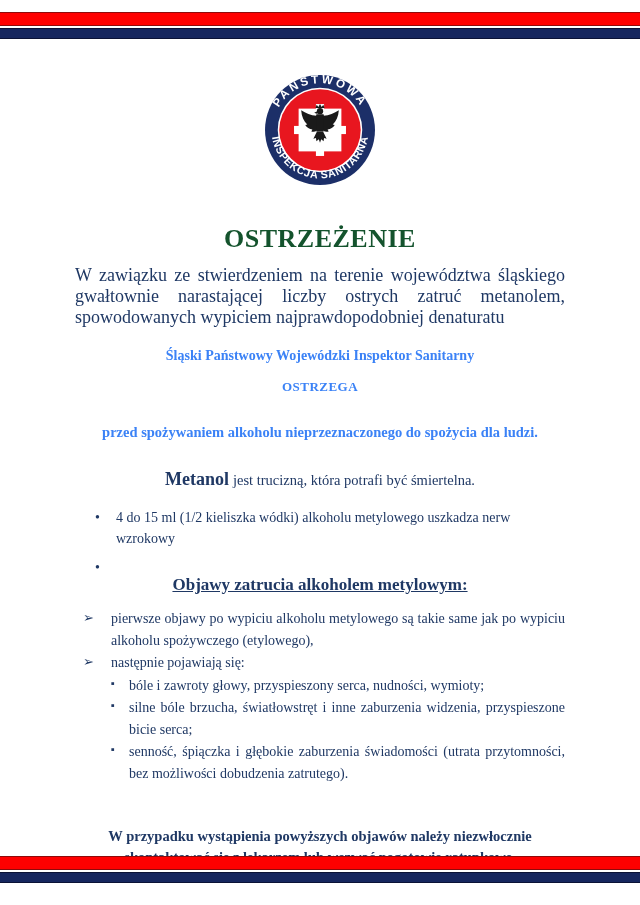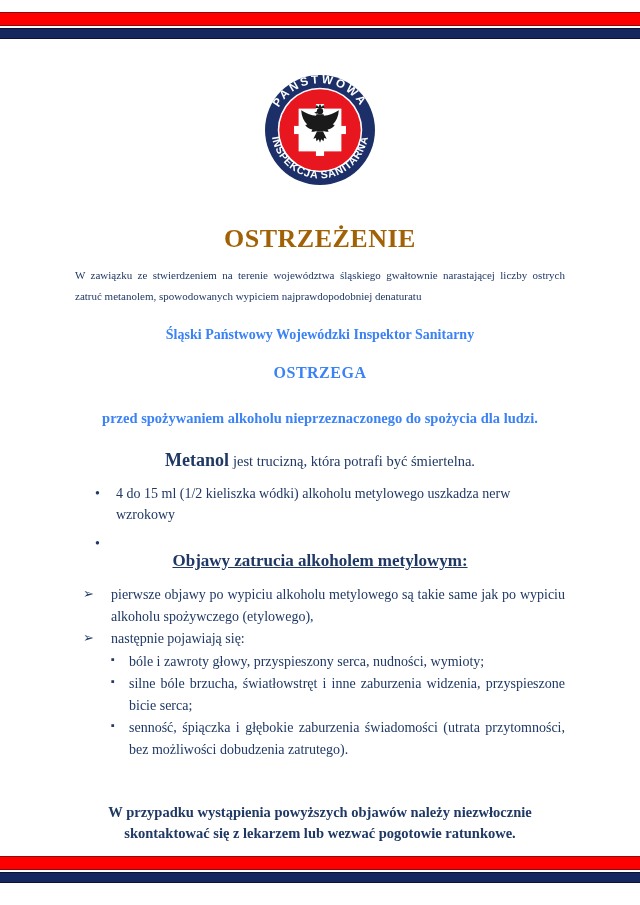--- a/index.html
+++ b/index.html
@@ -16,32 +16,32 @@
   .bar-navy{height:9px;background:#16265e;border-top:1px solid #0b1236;border-bottom:1px solid #0b1236;margin-top:2px;}
   
   .logo-wrap{position:absolute;top:74px;left:0;right:0;display:flex;justify-content:center;}
   .logo-wrap svg{display:block;}
   .logo-ring-text{font-family:"Liberation Sans", sans-serif;font-weight:bold;fill:#ffffff;}
   .logo-ring-text.top{font-size:11.5px;letter-spacing:2.5px;}
   .logo-ring-text.bottom{font-size:10.5px;letter-spacing:0.6px;}
   
   .content{position:absolute;top:224px;left:75px;width:490px;}
   .title{
-    text-align:center;font-size:26px;font-weight:bold;color:#a16207;
+    text-align:center;font-size:26px;font-weight:bold;color:#14532d;
     letter-spacing:0.5px;line-height:30px;margin:0;
   }
   .intro{
     margin:11px 0 0;text-align:justify;text-align-last:left;
-    font-size:11px;line-height:21px;
+    font-size:18px;line-height:21px;
   }
   .red-line{color:#3b82f6;font-weight:bold;text-align:center;}
   .authority{margin-top:19px;font-size:14px;line-height:18px;}
-  .warns{margin-top:17px;font-size:16px;line-height:24px;letter-spacing:0.5px;}
+  .warns{margin-top:10px;font-size:13px;line-height:24px;letter-spacing:0.5px;}
   .warning{margin-top:24px;font-size:14.5px;line-height:19px;}
-  .metanol-line{margin-top:23px;text-align:center;font-size:14.5px;line-height:18px;}
+  .metanol-line{margin-top:23px;text-align:center;font-size:14.5px;line-height:28px;}
   .metanol-line .lead{font-size:18px;font-weight:bold;margin-right:4px;}
   
   ul{list-style:none;margin:0;padding:0;}
   .dose-list{margin-top:13px;}
   .dose-list li{position:relative;padding-left:41px;margin-top:8px;font-size:14px;line-height:21px;}
   .dose-list .marker{position:absolute;left:20px;top:0;font-size:14px;}
   .symptoms-heading{margin-top:25px;text-align:center;font-weight:bold;font-size:17px;line-height:22px;text-decoration:underline;}
   .arrow-list{margin-top:12px;}
   .arrow-list > li{position:relative;padding-left:36px;font-size:14px;line-height:21.5px;text-align:justify;text-align-last:left;margin-top:1px;}
   .arrow-list .marker{position:absolute;left:8px;top:-1px;font-size:13px;}

